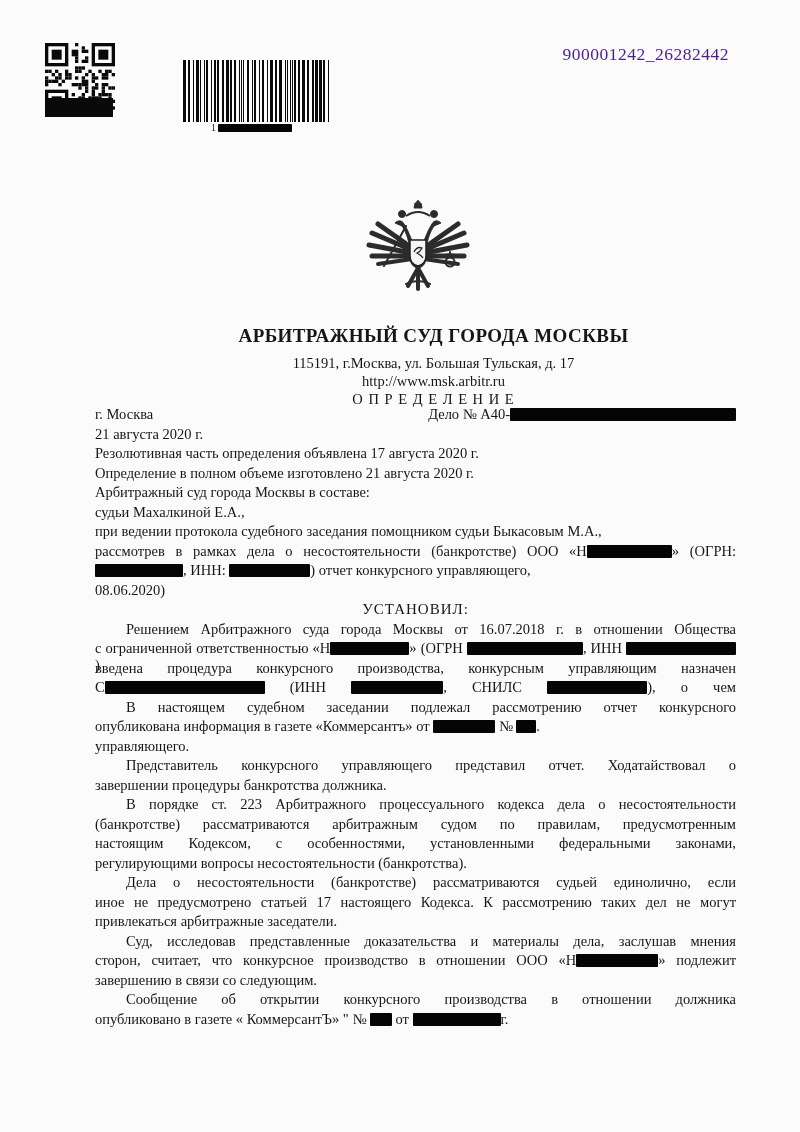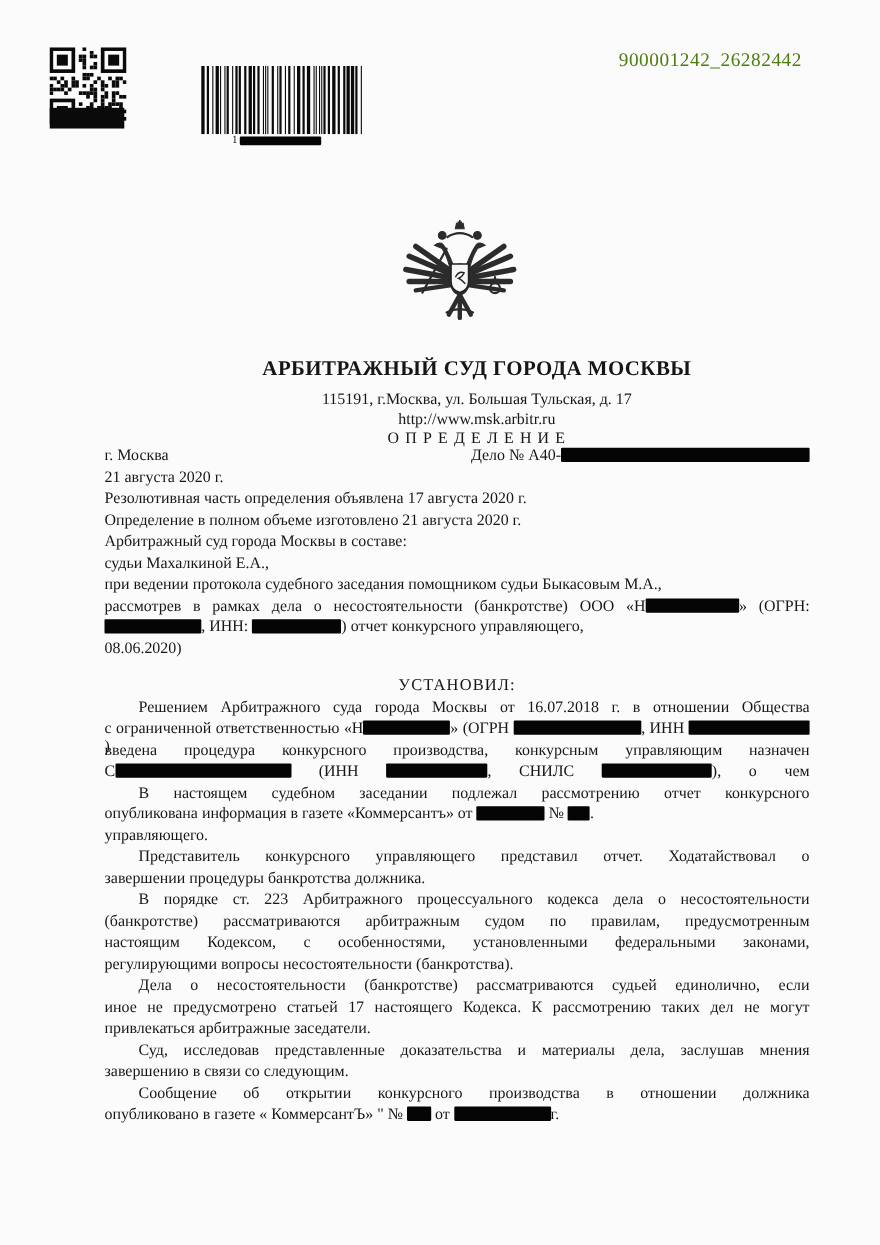--- a/index.html
+++ b/index.html
@@ -16,21 +16,21 @@
   
   #qr { left:45px; top:43px; width:70px; height:74px; }
 
   
   #barcode-wrap { left:182px; top:60px; width:151px; height:78px; }
   #barcode { width:151px; height:62px; display:block; }
   #barcode-caption { margin-top:1px; padding-left:29px; font-size:10px; line-height:10px; display:flex; align-items:center; gap:2px; }
   #barcode-caption .redact { height:8px; width:74px; vertical-align:0; }
 
   
-  #doc-number { right:71px; top:44px; font-size:17.5px; letter-spacing:0.5px; color:#4d7c0f; }
+  #doc-number { right:71px; top:44px; font-size:17.5px; letter-spacing:0.5px; color:#4c1d95; }
 
   
   #emblem { left:362px; top:200px; width:112px; height:100px; }
 
   
   #header-block { left:113px; top:324px; width:641px; text-align:center; }
   #court-name { font-size:19px; font-weight:bold; line-height:24px; letter-spacing:0.4px; }
   #court-address { font-size:14.5px; line-height:18px; margin-top:6px; }
   #court-url { font-size:14.5px; line-height:18px; }
   #doc-title { font-size:14.5px; line-height:18px; letter-spacing:1px; }
@@ -284,34 +284,35 @@
 
 <div class="ln">21 августа 2020 г.</div>
     <div class="ln">Резолютивная часть определения объявлена  17 августа 2020 г.</div>
     <div class="ln">Определение в полном объеме изготовлено 21 августа 2020 г.</div>
     <div class="ln">Арбитражный суд города Москвы в составе:</div>
     <div class="ln">судьи Махалкиной Е.А.,</div>
     <div class="ln">при ведении протокола судебного заседания помощником судьи Быкасовым М.А.,</div>
     <div class="ln j">рассмотрев в рамках дела о несостоятельности (банкротстве) ООО «Н<span class="redact" style="width: 85px;"></span>» (ОГРН:</div>
     <div class="ln"><span class="redact" style="width: 88px;"></span>, ИНН: <span class="redact" style="width: 81px;"></span>)  отчет конкурсного управляющего,</div>
     <div class="ln">08.06.2020)</div>
-    <div class="ln c" style="margin-top: 14px;">УСТАНОВИЛ:</div>
+    <div class="ln c" style="">УСТАНОВИЛ:</div>
     <div class="ln j i">Решением Арбитражного суда города Москвы от 16.07.2018 г. в отношении Общества</div>
     <div class="ln j">с ограниченной ответственностью «Н<span class="redact" style="width: 79px;"></span>» (ОГРН <span class="redact" style="width: 116px;"></span>, ИНН <span class="redact" style="width: 110px;"></span>)</div>
     <div class="ln j">введена процедура конкурсного производства, конкурсным управляющим назначен</div>
     <div class="ln j">С<span class="redact" style="width: 160px;"></span> (ИНН <span class="redact" style="width: 92px;"></span>, СНИЛС <span class="redact" style="width: 100px;"></span>), о чем</div>
     <div class="ln j i">В настоящем судебном заседании подлежал рассмотрению отчет конкурсного</div>
     <div class="ln">опубликована информация в газете «Коммерсантъ» от <span class="redact" style="width: 62px;"></span> № <span class="redact" style="width: 20px;"></span>.</div>
     <div class="ln">управляющего.</div>
     <div class="ln j i">Представитель конкурсного управляющего представил отчет. Ходатайствовал о</div>
     <div class="ln">завершении процедуры банкротства должника.</div>
     <div class="ln j i">В порядке ст. 223 Арбитражного процессуального кодекса  дела о несостоятельности</div>
     <div class="ln j">(банкротстве) рассматриваются арбитражным судом по правилам, предусмотренным</div>
     <div class="ln j">настоящим Кодексом, с особенностями, установленными федеральными законами,</div>
     <div class="ln">регулирующими вопросы несостоятельности (банкротства).</div>
     <div class="ln j i">Дела о несостоятельности (банкротстве) рассматриваются судьей единолично, если</div>
     <div class="ln j">иное не предусмотрено статьей 17 настоящего Кодекса. К рассмотрению таких дел не могут</div>
     <div class="ln">привлекаться арбитражные заседатели.</div>
     <div class="ln j i">Суд, исследовав представленные доказательства и материалы дела, заслушав мнения</div>
+    <div class="ln j">сторон, считает, что конкурсное производство в отношении ООО «Н<span class="redact" style="width: 82px;"></span>»  подлежит</div>
     <div class="ln">завершению в связи со следующим.</div>
     <div class="ln j i">Сообщение об открытии конкурсного производства в отношении должника</div>
     <div class="ln">опубликовано в газете « КоммерсантЪ» " №  <span class="redact" style="width: 22px;"></span> от <span class="redact" style="width: 88px;"></span>г.</div>
   </div>
 
 </body></html>

